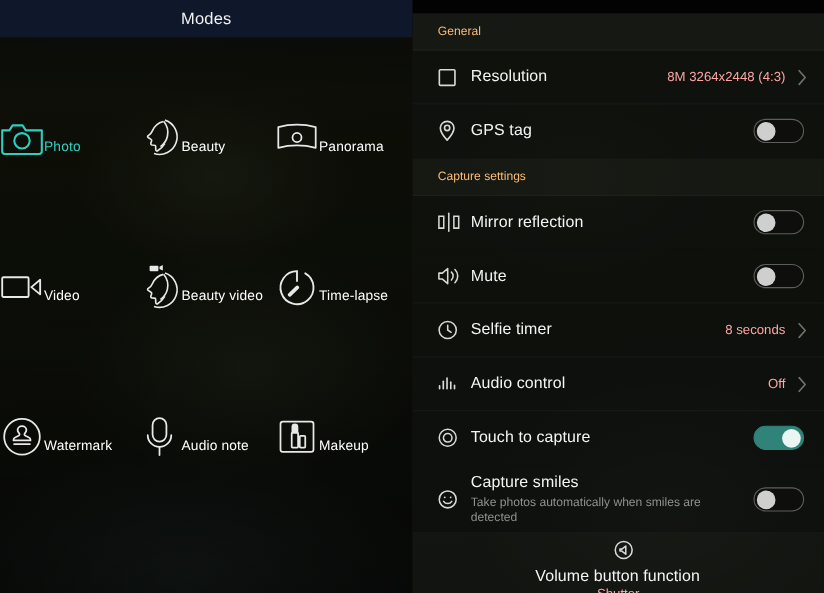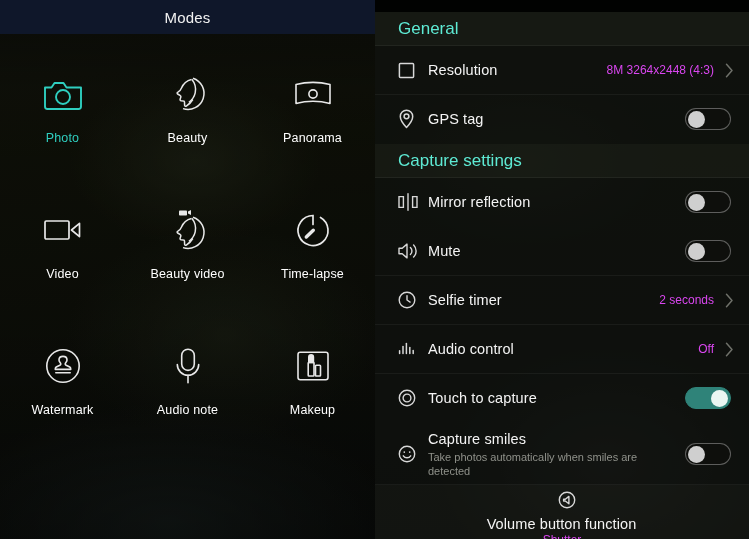--- a/index.html
+++ b/index.html
@@ -46,21 +46,21 @@
   #modes-title { font-size:15px; color:#f2f2f2; letter-spacing:0.2px; }
 
   #modes-grid {
     position:relative; z-index:3;
     padding:22px 0 0 0;
     display:grid;
     grid-template-columns:repeat(3,1fr);
     grid-auto-rows:136px;
   }
   .mode-cell {
-    display:flex; flex-direction:column;
+    display:flex; 
     align-items:center; justify-content:flex-start;
     padding-top:18px;
     cursor:default;
   }
   .mode-icon {
     width:40px; height:40px;
     display:flex; align-items:center; justify-content:center;
     margin-bottom:17px;
   }
   .mode-icon svg { display:block; overflow:visible; }
@@ -109,22 +109,22 @@
     color:rgba(150,150,150,0.18);
   }
   .cut-row .ghost.g1 { left:18px; }
   .cut-row .ghost.g2 { left:150px; }
   .cut-row .ghost.g3 { right:16px; }
 
   .section-head {
     height:34px;
     display:flex; align-items:center;
     padding-left:23px;
-    font-size:17px;
-    color:#5eead4;
+    font-size:11px;
+    color:#fdba74;
     background:rgba(30,32,26,0.55);
     border-bottom:1px solid rgba(255,255,255,0.055);
   }
 
   .row {
     position:relative;
     display:flex; align-items:center;
     min-height:49px;
     padding:0 14px 0 23px;
     border-bottom:1px solid rgba(255,255,255,0.05);
@@ -151,21 +151,21 @@
   }
   .row-sub {
     font-size:11px;
     color:#8f918a;
     line-height:14px;
     margin-top:2px;
     max-width:225px;
   }
   .row-val {
     font-size:12px;
-    color:#d946ef;
+    color:#fca5a5;
     white-space:nowrap;
     margin-right:9px;
   }
   .chev {
     flex:0 0 12px;
     display:flex; align-items:center; justify-content:center;
     color:#6f716a;
   }
   .chev svg { display:block; }
 
@@ -398,21 +398,21 @@
       <div class="row">
         <span class="row-ico">
           <svg width="18" height="18" viewBox="0 0 18 18" fill="none" stroke="#d8d8d8" stroke-width="1.4">
             <circle cx="9" cy="9" r="7.8"></circle>
             <path d="M9 4.6V9l3.1 2.1" stroke-linecap="round"></path>
           </svg>
         </span>
         <span class="row-text">
           <span class="row-title">Selfie timer</span>
         </span>
-        <span class="row-val">2 seconds</span>
+        <span class="row-val">8 seconds</span>
         <span class="chev">
           <svg width="9" height="15" viewBox="0 0 9 15" fill="none" stroke="#6f716a" stroke-width="1.5">
             <path d="M1.5 1.3 7 7.5l-5.5 6.2" stroke-linecap="round" stroke-linejoin="round"></path>
           </svg>
         </span>
       </div>
 
       <div class="row">
         <span class="row-ico">
           <svg width="18" height="16" viewBox="0 0 18 16" fill="none" stroke="#d8d8d8" stroke-width="1.5" stroke-linecap="round">

